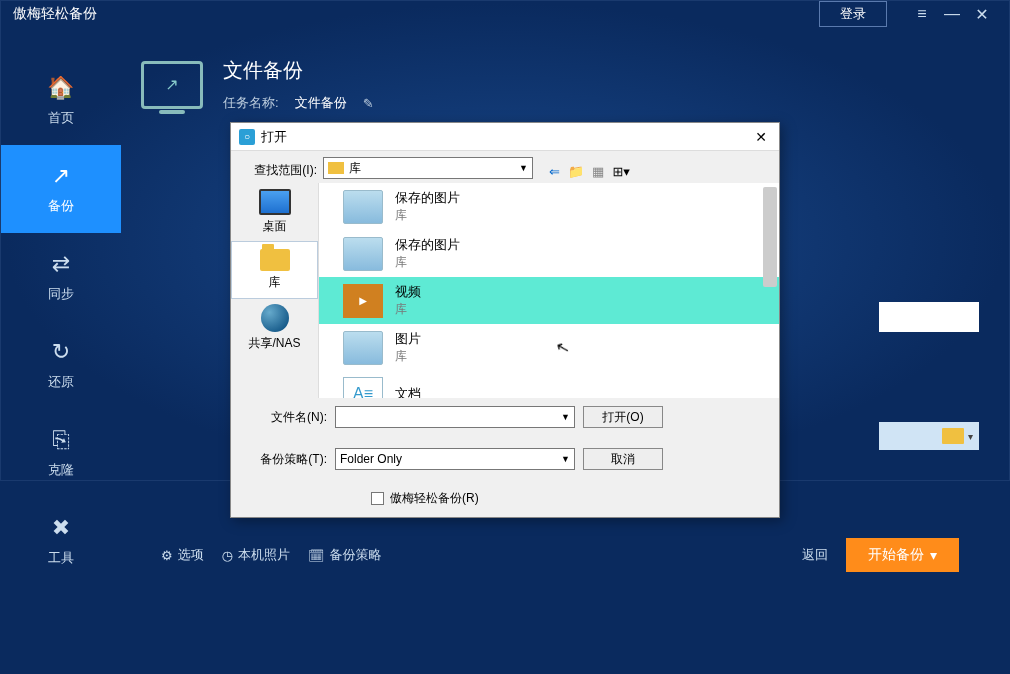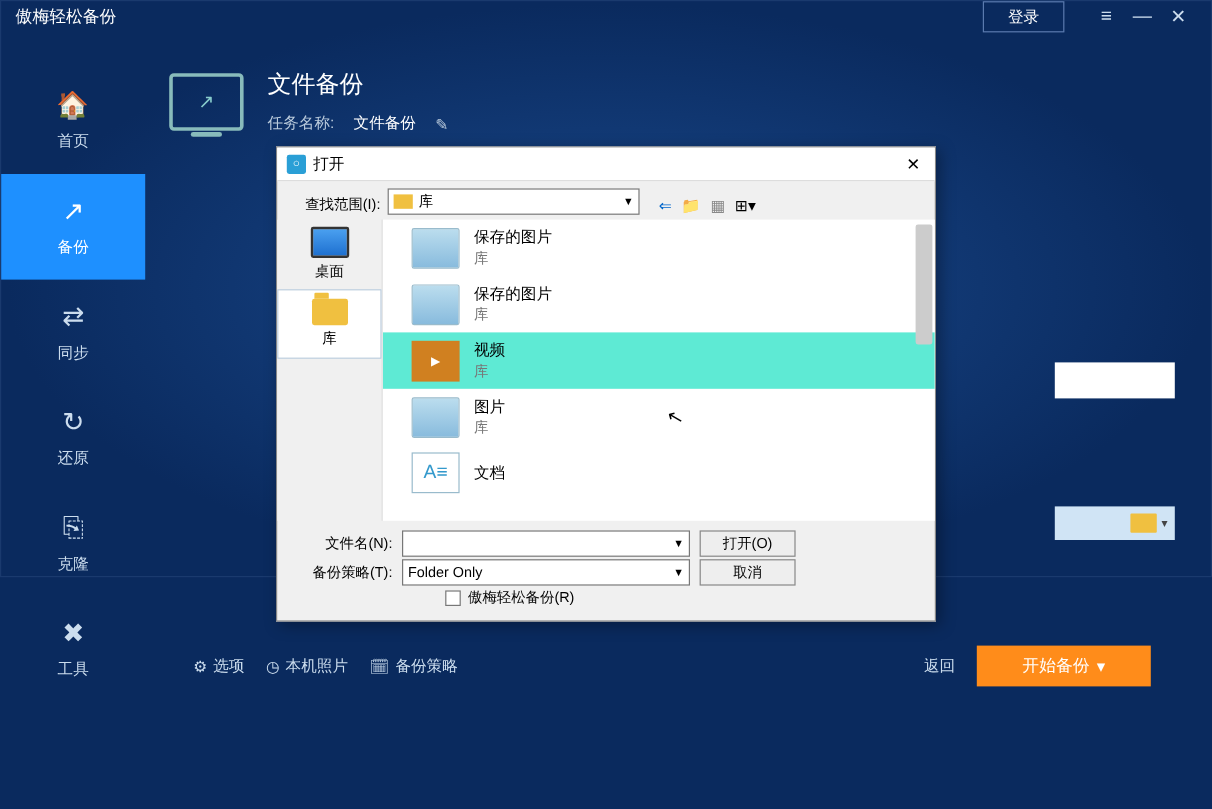--- a/index.html
+++ b/index.html
@@ -35,21 +35,21 @@
 
 .dest-white { position: absolute; right: 30px; top: 275px; width: 100px; height: 30px; background: #fff; }
 .dest-bar { position: absolute; right: 30px; top: 395px; width: 100px; height: 28px; background: #d0e4f5; display:flex; align-items:center; justify-content:flex-end; padding-right:6px; gap:4px; }
 .dest-bar .fld { width:22px; height:16px; background:#f0c040; border-radius:1px; }
 .dest-bar .dd { font-size:10px; color:#444; }
 
 
 .footer { height: 60px; display: flex; align-items: center; padding: 0 20px; gap: 18px; color: #cde; font-size: 13px; }
 .footer .spacer { flex:1; }
 .footer .opt { display:flex; align-items:center; gap:5px; cursor:pointer; }
-.footer .start-btn { background: #ff8c1a; color: #fff; padding: 8px 38px; display:flex; align-items:center; gap:6px; cursor:pointer; border:none; font-size:14px; }
+.footer .start-btn { background: #ff8c1a; color: #fff; padding: 8px 22px; display:flex; align-items:center; gap:6px; cursor:pointer; border:none; font-size:14px; }
 .footer .back { cursor:pointer; }
 
 
 .dialog { position: absolute; left: 230px; top: 122px; width: 550px; height: 396px; background: #f0f0f0; border: 1px solid #888; box-shadow: 3px 3px 12px rgba(0,0,0,.35); display:flex; flex-direction:column; font-size: 12px; }
 .dlg-title { height: 28px; background: #fff; display:flex; align-items:center; padding: 0 8px; border-bottom: 1px solid #ddd; }
 .dlg-title .ico { width:16px; height:16px; background:#2a9fd6; border-radius:2px; margin-right:6px; display:flex; align-items:center; justify-content:center; color:#fff; font-size:10px;}
 .dlg-title .ttl { flex:1; font-size: 13px; }
 .dlg-title .x { width:20px; text-align:center; cursor:pointer; font-size:14px; }
 
 .dlg-lookin { height: 32px; display:flex; align-items:flex-end; padding: 4px 8px; gap: 6px; }
@@ -77,21 +77,21 @@
 .file-item.selected { background:#5eead4; }
 .file-item .thumb { width:40px; height:34px; display:flex; align-items:center; justify-content:center; }
 .thumb.pic-lib { background: linear-gradient(#bde, #8bd); border:1px solid #9bc; border-radius:2px; }
 .thumb.vid-lib { background: #d08020; display:flex; flex-wrap:wrap; }
 .thumb.vid-lib::before{ content:"▶"; color:#fff; font-size:10px; margin:auto;}
 .thumb.doc-lib { border:1px solid #9bc; display:flex; align-items:center; justify-content:center; color:#39c; font-size:16px;}
 .file-item .meta .name { font-size: 13px; }
 .file-item .meta .sub { font-size: 12px; color: #777; }
 .filelist .scroll-thumb { position:absolute; right:2px; top:4px; width:14px; height:100px; background:#ccc; border-radius:2px;}
 
-.dlg-bottom { padding: 8px 10px 10px 10px; display:flex; flex-direction:column; gap:2px; }
+.dlg-bottom { padding: 8px 10px 10px 10px; display:flex; flex-direction:column; gap:20px; }
 .brow { display:flex; align-items:center; gap:8px; }
 .brow .blbl { width:86px; text-align:right; }
 .brow .binput { flex:1; max-width:240px; height:22px; background:#fff; border:1px solid #777; display:flex; align-items:center; padding:0 4px; font-family: monospace; font-size:12px;}
 .brow .binput .dd { margin-left:auto; font-size:9px;}
 .brow .bbtn { width:80px; height:22px; border:1px solid #888; background:#eee; cursor:pointer; font-size:12px; }
 .chk-row { display:flex; align-items:center; gap:6px; margin-left: 130px; }
 .chk-row .chk { width:13px; height:13px; border:1px solid #777; background:#fff;}
 
 .cursor { position:absolute; left:556px; top:338px; font-size:16px; color:#000; pointer-events:none; transform: rotate(-15deg);}
 </style>
@@ -204,20 +204,24 @@
   <div class="dlg-body">
     <div class="places">
       <div class="place">
         <div class="pic monitor"></div>
         <div>桌面</div>
       </div>
       <div class="place sel">
         <div class="pic folder"></div>
         <div>库</div>
       </div>
+      <div class="place">
+        <div class="pic globe"></div>
+        <div>共享/NAS</div>
+      </div>
     </div>
 
     <div class="filelist">
       <div class="scroll-thumb"></div>
       <div class="file-item">
         <div class="thumb pic-lib"></div>
         <div class="meta">
             <div class="name">保存的图片</div>
             <div class="sub">库</div>
           </div>

